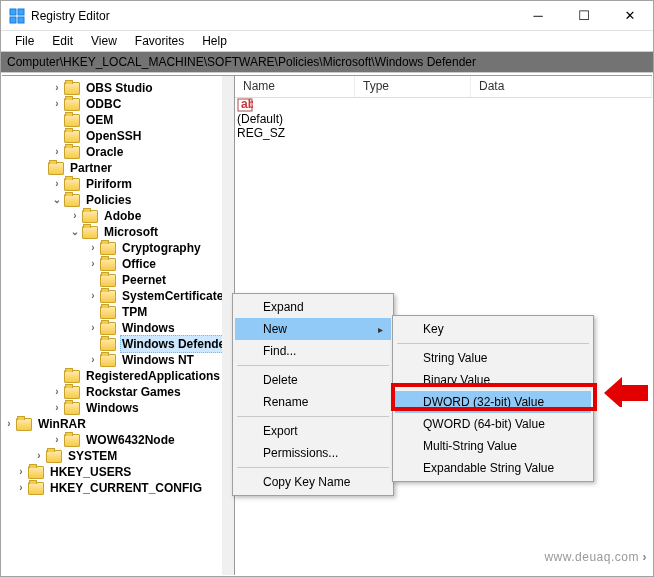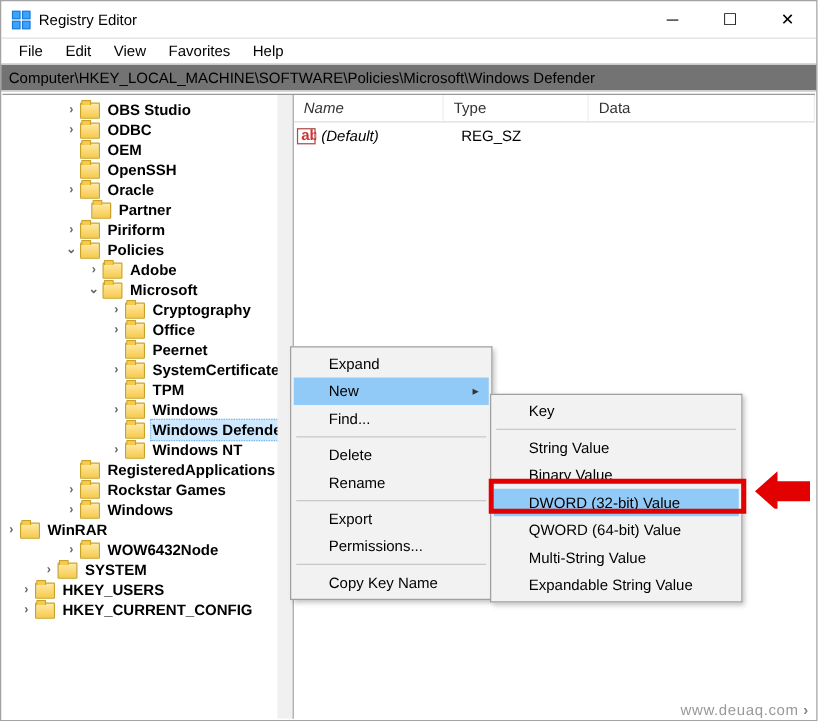--- a/index.html
+++ b/index.html
@@ -23,34 +23,34 @@
 .twist.open::before { content: "⌄"; }
 .twist.closed::before { content: "›"; }
 .twist.none::before { content: ""; }
 .folder { width: 16px; height: 13px; background: linear-gradient(#ffe9a6,#f7ca4d); border: 1px solid #c9a227; border-radius: 1px; margin-right: 4px; display: inline-block; position: relative; }
 .folder::before { content: ""; position: absolute; top: -3px; left: 0; width: 6px; height: 3px; background: #f7ca4d; border: 1px solid #c9a227; border-bottom: none; border-radius: 1px 1px 0 0; }
 .lbl { padding: 0 2px; }
 .sel .lbl { background: #cde8ff; border: 1px dotted #7ab7e8; padding: 0 1px; }
 .list { flex: 1; position: relative; }
 .list-head { display: flex; height: 22px; border-bottom: 1px solid #ddd; }
 .list-head div { padding: 3px 8px; border-right: 1px solid #eee; color: #333; }
-.col-name { width: 120px; font-style: italic; } .col-type { width: 116px; } .col-data { flex: 1; }
-.list-row { display: flex; height: 18px; align-items: flex-end; padding-left: 2px; }
+.col-name { width: 120px; } .col-type { width: 116px; } .col-data { flex: 1; }
+.list-row { display: flex; height: 18px; align-items: flex-start; padding-left: 2px; flex-direction: column; }
 .val-icon { width: 16px; height: 14px; margin-right: 4px; display: inline-flex; align-items: center; justify-content: center; }
 .ctxmenu { position: absolute; background: #f2f2f2; border: 1px solid #a0a0a0; box-shadow: 2px 2px 4px rgba(0,0,0,0.25); padding: 2px; font-size: 12px; }
 .ctxmenu .mi { height: 22px; display: flex; align-items: center; padding: 0 24px 0 28px; white-space: nowrap; position: relative; }
 .ctxmenu .mi.hl { background: #91c9f7; }
 .ctxmenu .sep { height: 1px; background: #c8c8c8; margin: 3px 2px; }
 .ctxmenu .arrow::after { content: "▸"; position: absolute; right: 8px; font-size: 10px; color: #333; }
-#ctx1 { left: 231px; top: 276px; width: 162px; }
+#ctx1 { left: 231px; top: 292px; width: 162px; }
 #ctx2 { left: 391px; top: 314px; width: 202px; }
 .redbox { position: absolute; border: 4px solid #e20000; }
 #hl-dword { left: 390px; top: 382px; width: 206px; height: 28px; }
 .red-arrow { position: absolute; left: 603px; top: 370px; }
-.watermark { position: absolute; right: 6px; bottom: 1px; font-size: 11px; color: #999; letter-spacing: .5px; }
+.watermark { position: absolute; right: 6px; bottom: 12px; font-size: 11px; color: #999; letter-spacing: .5px; }
 .watermark .chev { color: #888; font-weight: bold; }
 </style>
 </head>
 <body>
 
 <div class="window">
   <div class="titlebar">
     <span class="icon">
       <svg width="16" height="16">
           <rect x="1" y="1" width="6" height="6" fill="#3aa3ff" stroke="#1a7bd6"></rect>
@@ -111,21 +111,21 @@
             </div>
           </li>
         <li>
             <div class="row" style="padding-left:48px">
               <span class="twist closed"></span>
               <span class="folder"></span>
               <span class="lbl">Oracle</span>
             </div>
           </li>
         <li>
-            <div class="row" style="padding-left:57px">
+            <div class="row" style="padding-left:32px">
               <span class="twist none"></span>
               <span class="folder"></span>
               <span class="lbl">Partner</span>
             </div>
           </li>
         <li>
             <div class="row" style="padding-left:48px">
               <span class="twist closed"></span>
               <span class="folder"></span>
               <span class="lbl">Piriform</span>

